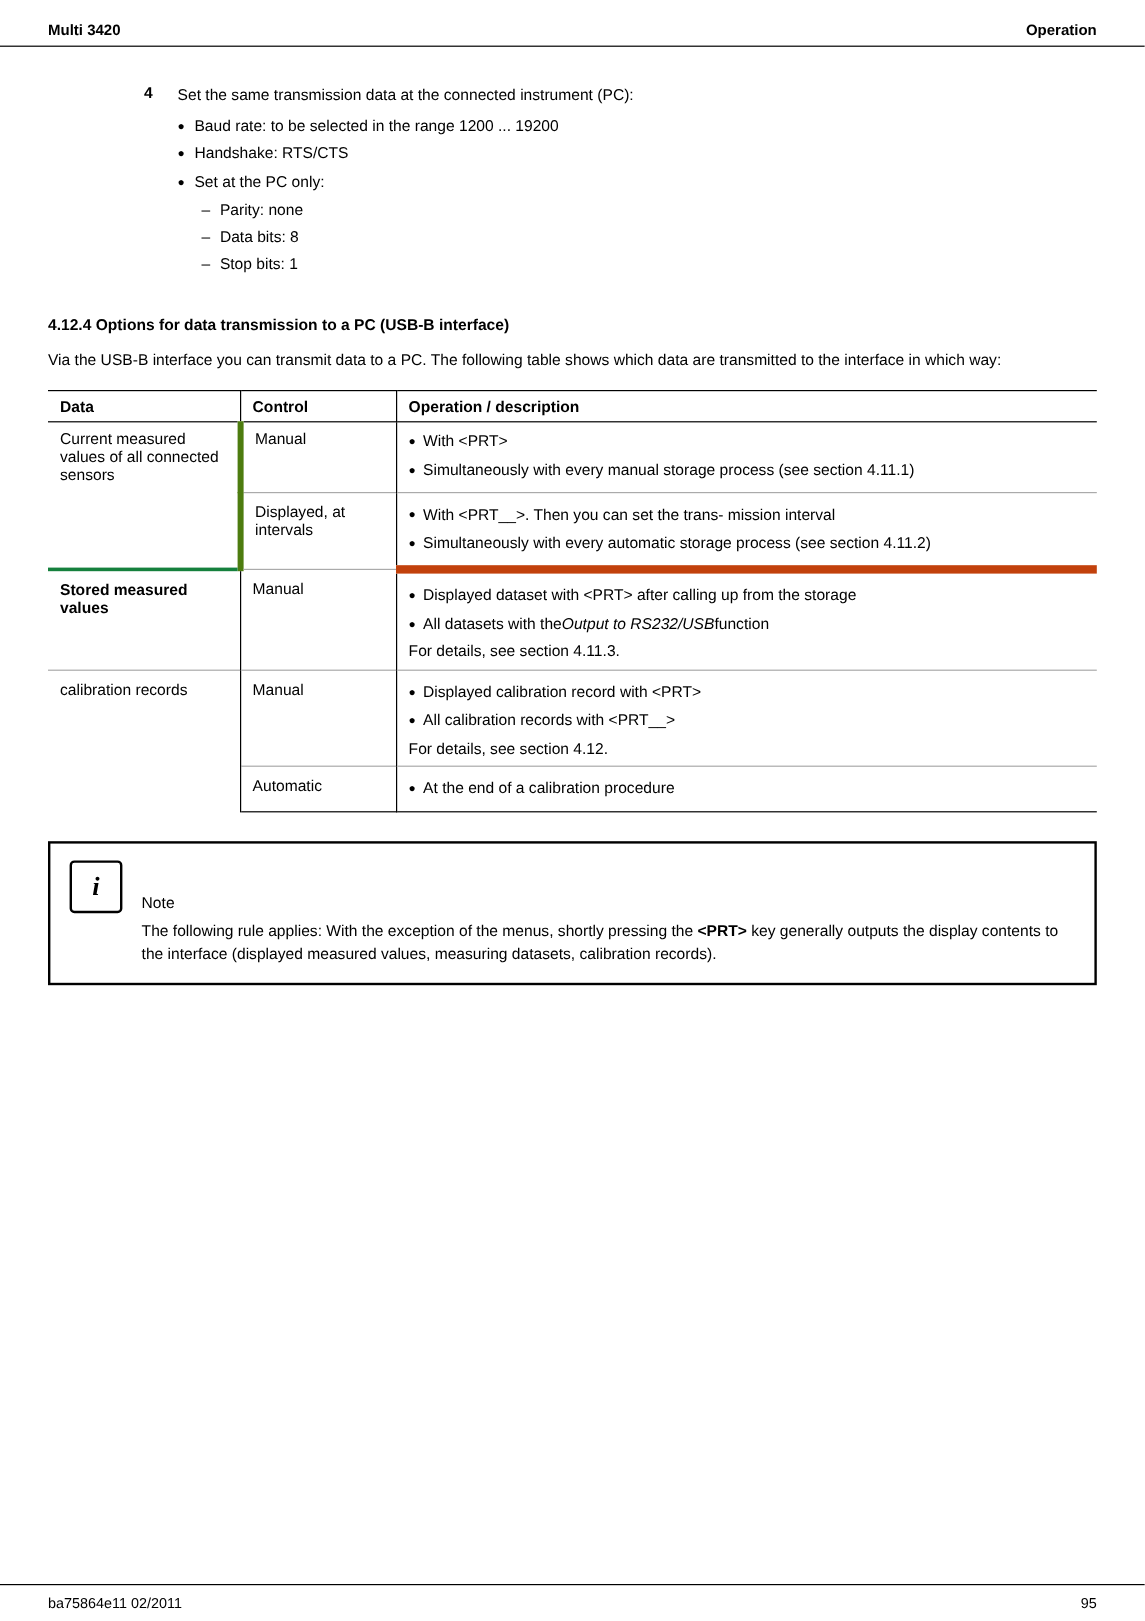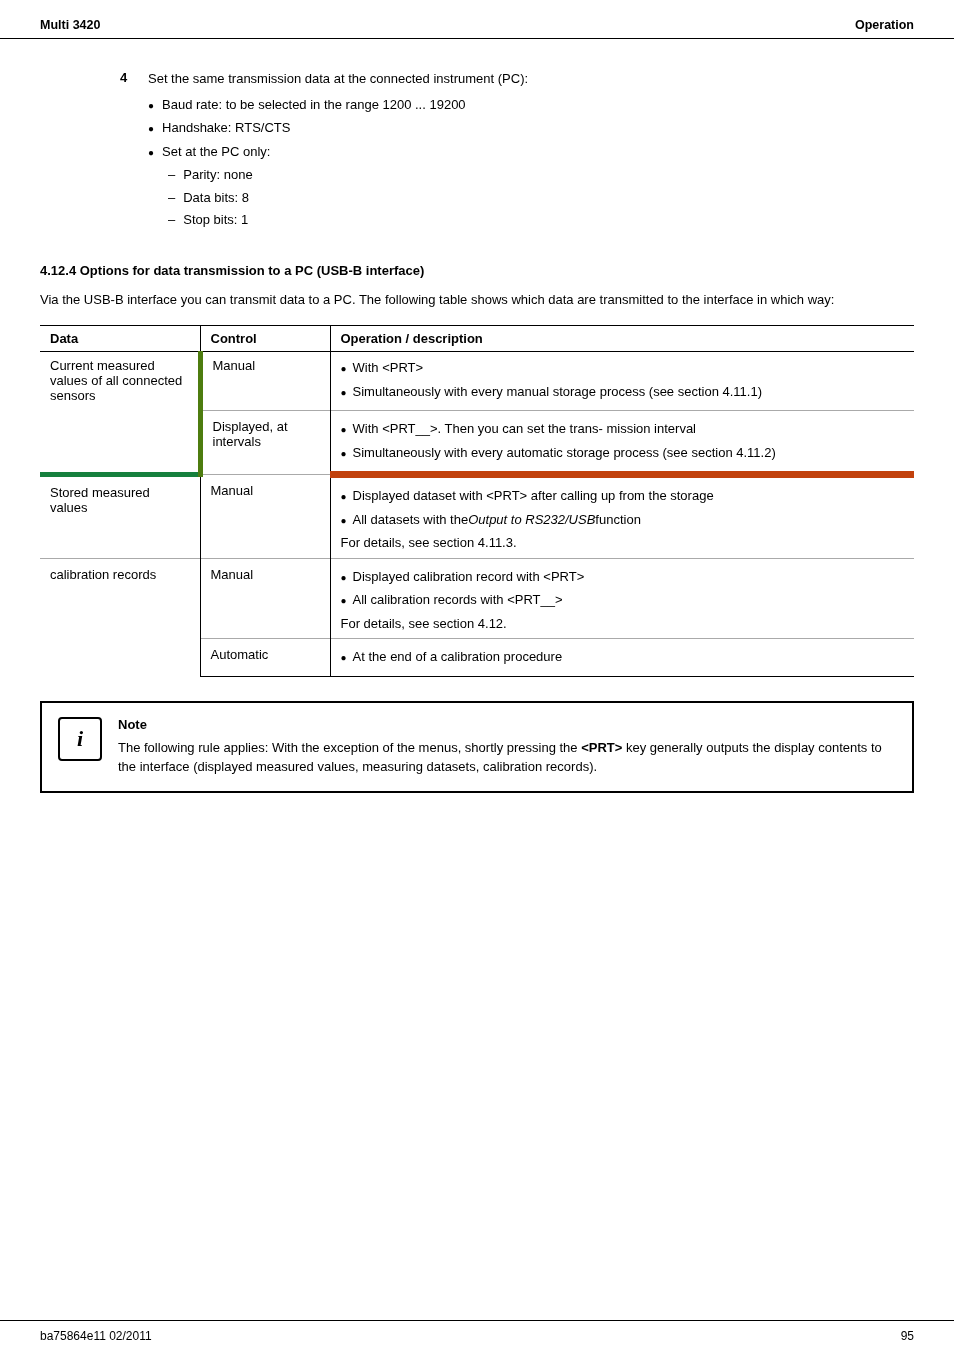--- a/index.html
+++ b/index.html
@@ -162,21 +162,21 @@
       align-items: center;
       justify-content: center;
       font-size: 22px;
       font-weight: bold;
       font-style: italic;
       margin-right: 16px;
       flex-shrink: 0;
       font-family: Georgia, serif;
     }
     .note-content { flex: 1; }
-    .note-title { font-weight: bold; margin-bottom: 6px; }
+    .note-title { font-weight: normal; margin-bottom: 6px; margin-top: 28px; }
     .note-text { line-height: 1.5; }
   </style>
 </head>
 <body>
 
 <div class="page">
 
   <div class="header">
     <span>Multi 3420</span>
     <span>Operation</span>
@@ -237,21 +237,21 @@
 
         <tr>
           <td class="col-control" style="border-right:1px solid #000; border-top:1px solid #aaa; padding-top:8px;">Displayed, at intervals</td>
           <td class="col-operation" style="border-top:1px solid #aaa; padding-top:8px;">
             <div class="table-bullet">With &lt;PRT__&gt;. Then you can set the trans- mission interval</div>
             <div class="table-bullet">Simultaneously with every automatic storage process (see section 4.11.2)</div>
           </td>
         </tr>
 
         <tr>
-          <td class="col-data" style="border-right:1px solid #000; border-top:5px solid #15803d; padding-top:8px;">Stored measured values</td>
+          <td class="col-data" style="border-right:1px solid #000; border-top:3px solid #15803d; padding-top:8px;font-weight:bold;">Stored measured values</td>
           <td class="col-control" style="border-right:1px solid #000; border-top:1px solid #aaa; padding-top:8px;">Manual</td>
           <td class="col-operation" style="border-top:7px solid #c2410c; padding-top:8px;">
             <div class="table-bullet">Displayed dataset with &lt;PRT&gt; after calling up from the storage</div>
             <div class="table-bullet">All datasets with the <span class="italic">Output to RS232/USB</span> function</div>
             <div style="margin-top:4px; line-height:1.5;">For details, see section 4.11.3.</div>
           </td>
         </tr>
 
         <tr>
           <td class="col-data" rowspan="2" style="border-right:1px solid #000; border-top:1px solid #aaa; padding-top:8px;">calibration records</td>

